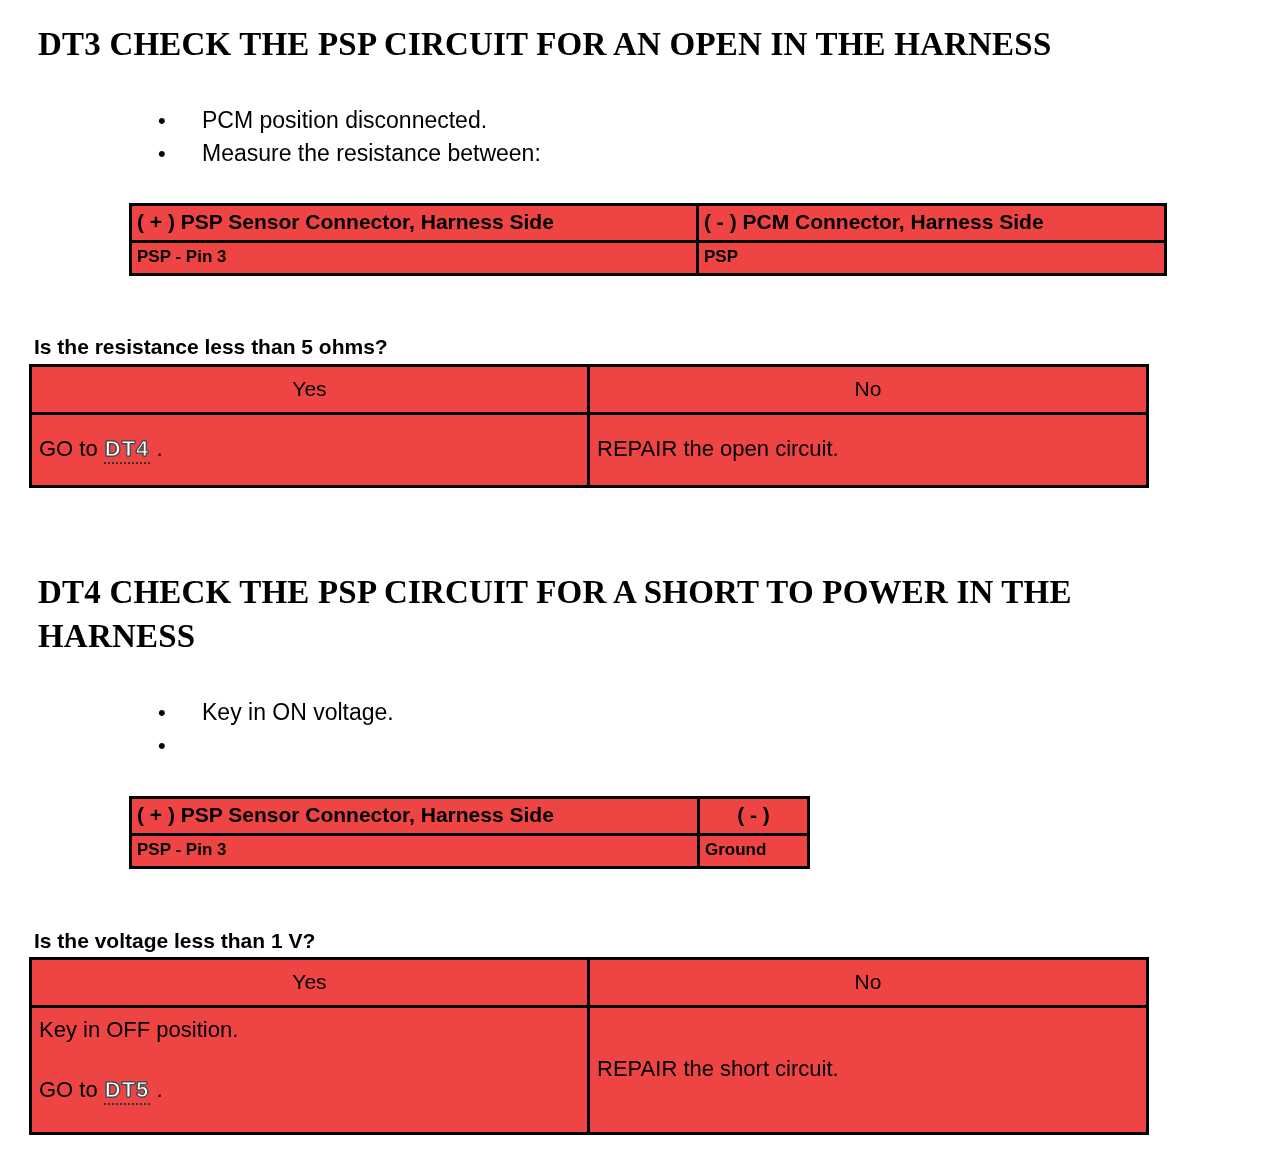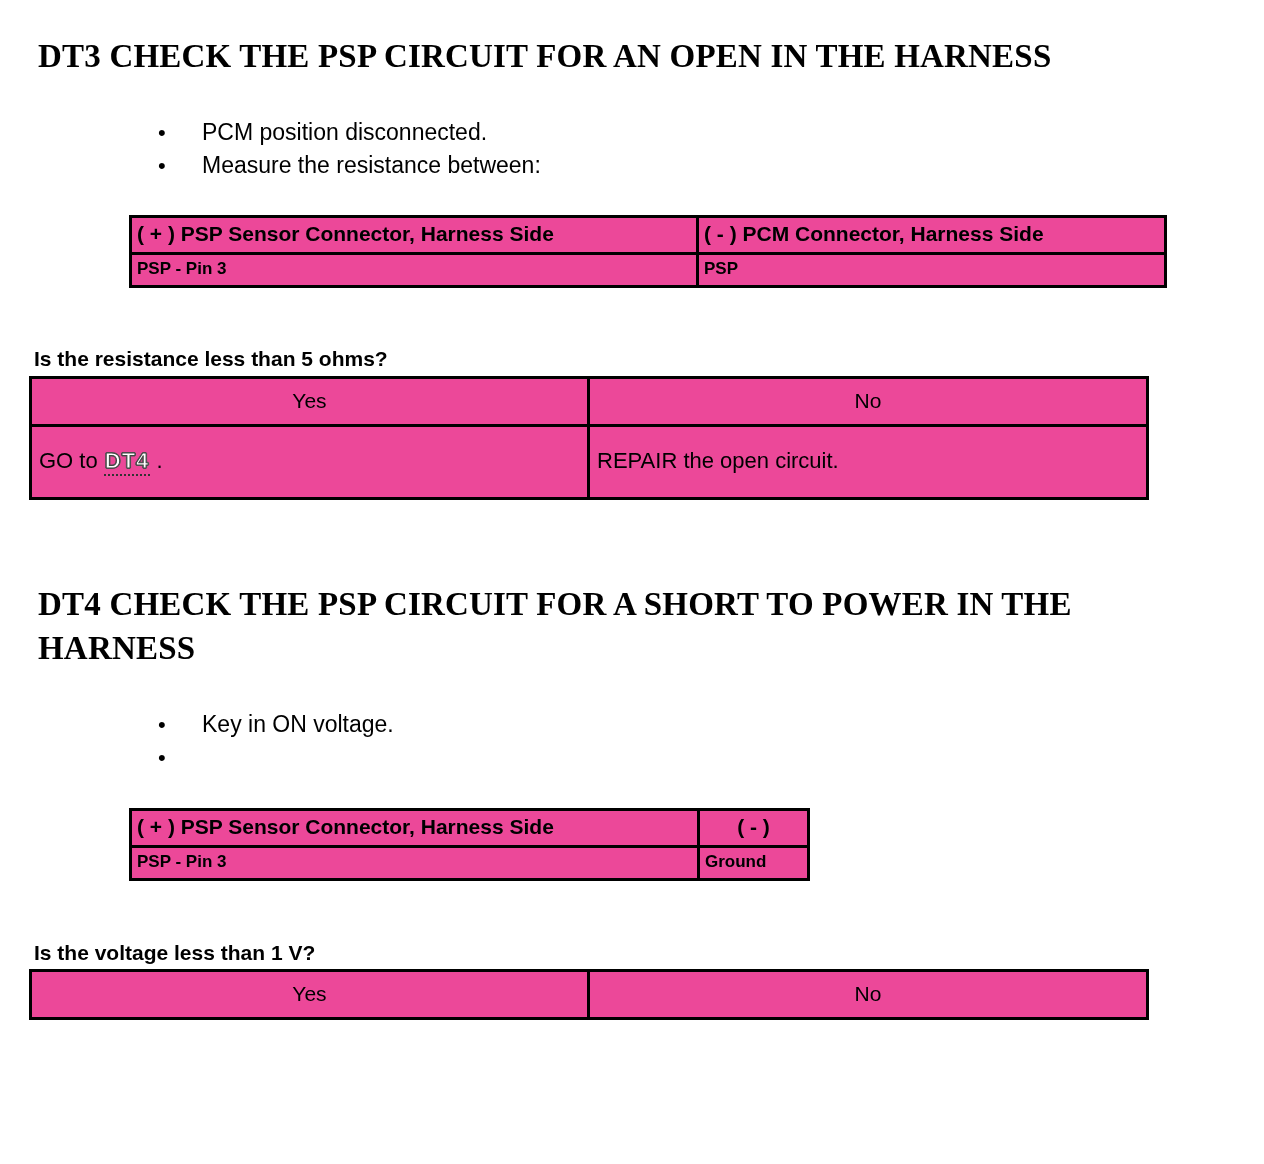--- a/index.html
+++ b/index.html
@@ -13,21 +13,21 @@
     height: 1164px;
     position: relative;
     font-family: "Liberation Sans", sans-serif;
     color: #000000;
     overflow: hidden;
   }
 
   .page {
     position: absolute;
     left: 0;
-    top: 16px;
+    top: 4px;
     width: 1264px;
     height: 1008px;
     border-radius: 19px;
   }
 
   
   .section-heading {
     position: absolute;
     font-family: "Liberation Serif", serif;
     font-weight: bold;
@@ -72,21 +72,21 @@
     font-size: 21px;
     line-height: 24px;
     white-space: nowrap;
   }
 
   
   .doc-table {
     position: absolute;
     border-collapse: collapse;
     table-layout: fixed;
-    background: #ec4899;
+    background: #ef4444;
   }
   .doc-table td {
     border: 3px solid #000000;
     padding: 0;
     vertical-align: middle;
     font-family: "Liberation Sans", sans-serif;
     color: #000000;
   }
 
   
@@ -237,16 +237,24 @@
   <table class="doc-table yn-table" style="left:29px; top:953px; width:1117px;">
     <colgroup>
       <col style="width:558px">
       <col style="width:559px">
     </colgroup>
     <tbody>
       <tr>
         <td class="yn-hdr">Yes</td>
         <td class="yn-hdr">No</td>
       </tr>
+      <tr>
+        <td class="yn-body" style="height:108px;">
+          <span>Key in OFF position.</span>
+          <span class="blank-line"></span>
+          <span>GO to </span><span class="xref">DT5</span><span> .</span>
+        </td>
+        <td class="yn-body mid">REPAIR the short circuit.</td>
+      </tr>
     </tbody>
   </table>
 
 </div>
 
 </body></html>

